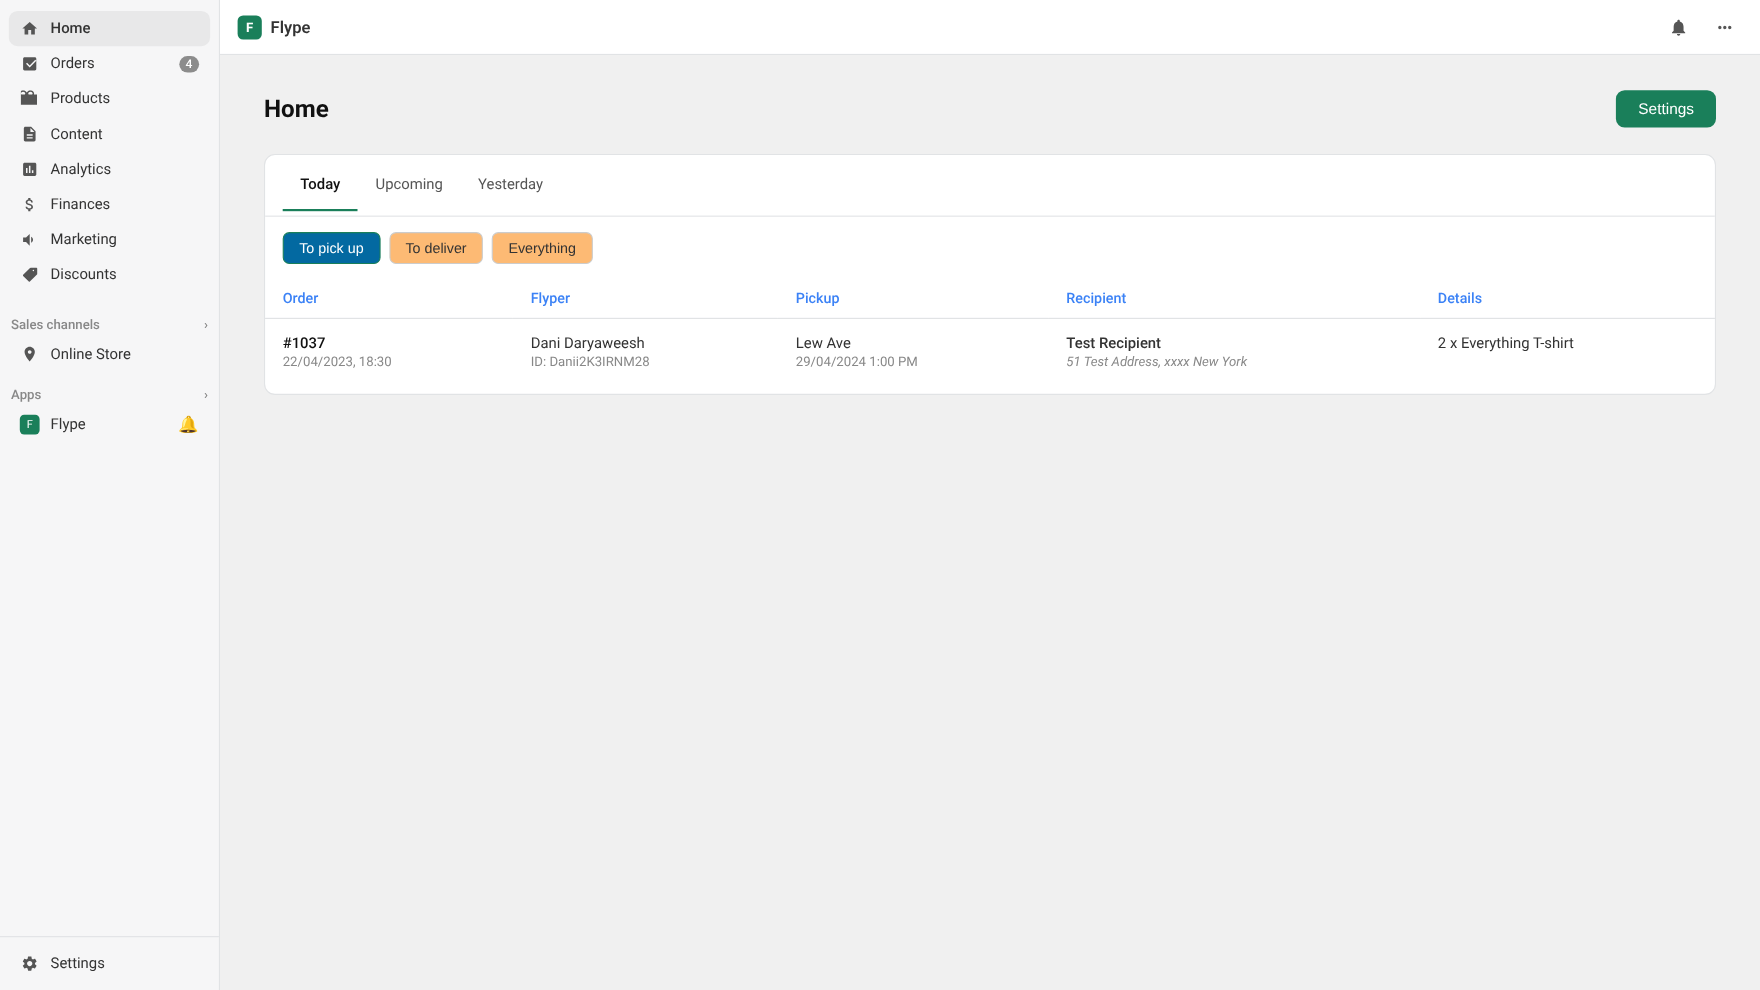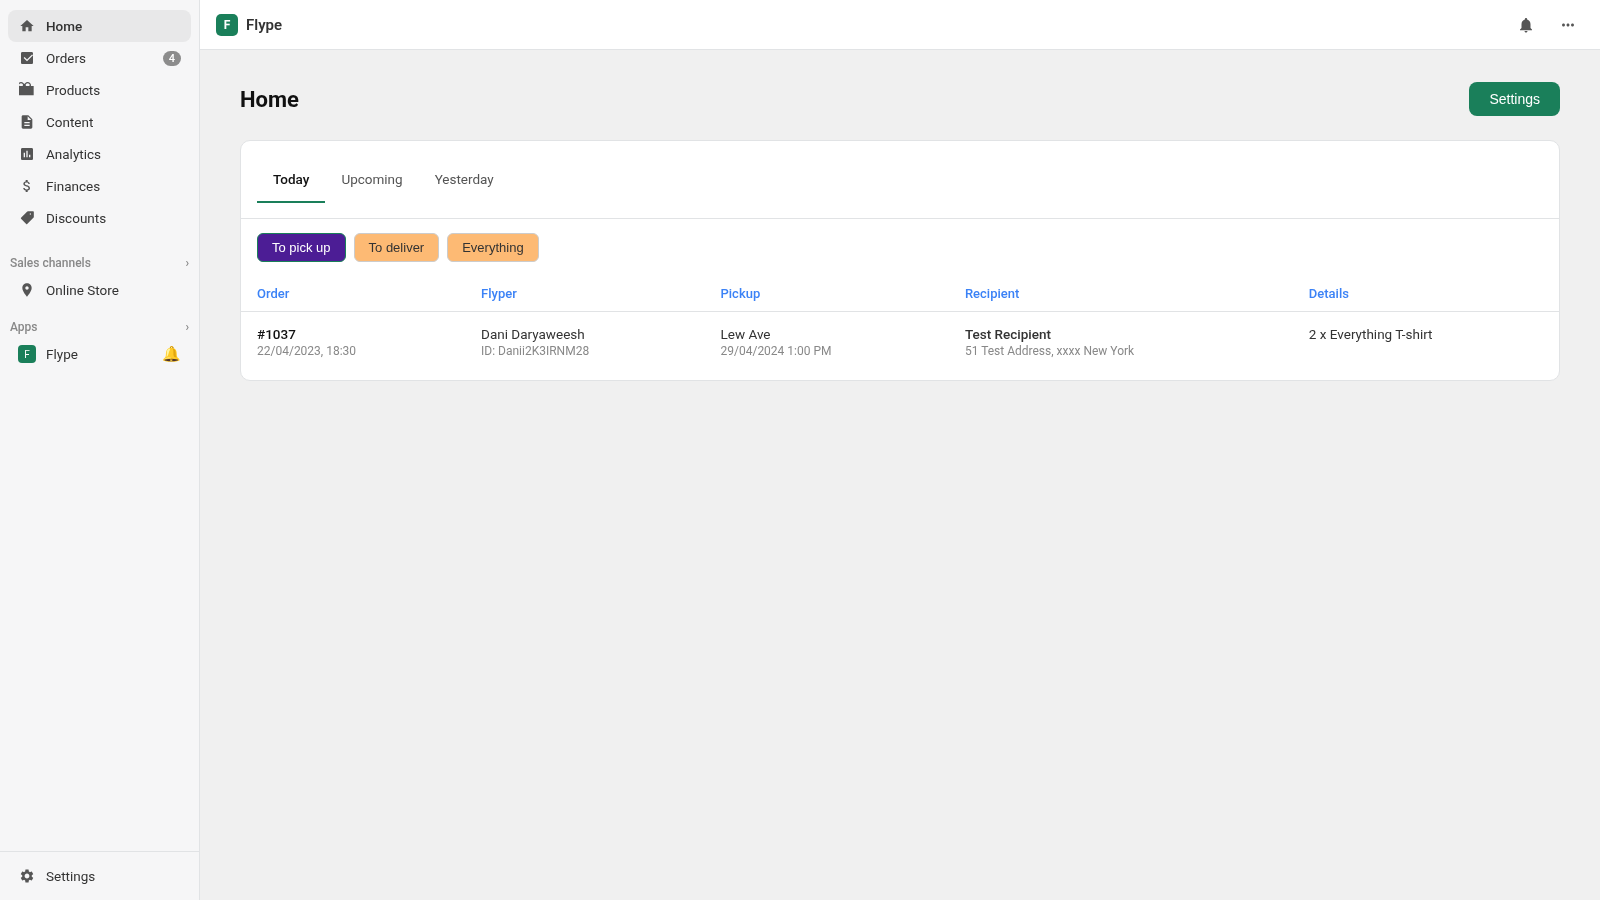--- a/index.html
+++ b/index.html
@@ -175,21 +175,21 @@
       background: white;
       border-radius: 10px;
       border: 1px solid #e1e3e5;
       overflow: hidden;
     }
 
     
     .tabs {
       display: flex;
       border-bottom: 1px solid #e1e3e5;
-      padding: 16px 16px;
+      padding: 5px 16px;
     }
     .tab {
       padding: 14px 16px;
       cursor: pointer;
       font-size: 13.5px;
       color: #555;
       border-bottom: 2px solid transparent;
       margin-bottom: -1px;
     }
     .tab.active {
@@ -207,21 +207,21 @@
     .filter-btn {
       padding: 6px 14px;
       border-radius: 6px;
       border: 1px solid #ccc;
       background: #fdba74;
       font-size: 13px;
       cursor: pointer;
       color: #333;
     }
     .filter-btn.active {
-      background: #4c1d95;
+      background: #0369a1;
       color: white;
       border-color: #1a7f5a;
     }
 
     
     .table-wrap {
       padding: 0 0 8px 0;
     }
     table {
       width: 100%;
@@ -261,20 +261,21 @@
       color: #888;
       margin-top: 2px;
     }
     .recipient-name {
       font-weight: 500;
     }
     .recipient-addr {
       font-size: 12px;
       color: #888;
       margin-top: 2px;
+      font-style: italic;
     }
 
     
     .app-item {
       display: flex;
       align-items: center;
       padding: 7px 10px;
       border-radius: 8px;
       cursor: pointer;
       color: #333;
@@ -344,20 +345,28 @@
       </span>
       <span>Analytics</span>
     </div>
     <div class="sidebar-item">
       <span class="icon">
         <svg width="16" height="16" viewBox="0 0 24 24" fill="currentColor">
             <path d="M11.8 10.9c-2.27-.59-3-1.2-3-2.15 0-1.09 1.01-1.85 2.7-1.85 1.78 0 2.44.85 2.5 2.1h2.21c-.07-1.72-1.12-3.3-3.21-3.81V3h-3v2.16c-1.94.42-3.5 1.68-3.5 3.61 0 2.31 1.91 3.46 4.7 4.13 2.5.6 3 1.48 3 2.41 0 .69-.49 1.79-2.7 1.79-2.06 0-2.87-.92-2.98-2.1h-2.2c.12 2.19 1.76 3.42 3.68 3.83V21h3v-2.15c1.95-.37 3.5-1.5 3.5-3.55 0-2.84-2.43-3.81-4.7-4.4z"></path>
           </svg>
       </span>
       <span>Finances</span>
+    </div>
+    <div class="sidebar-item">
+      <span class="icon">
+        <svg width="16" height="16" viewBox="0 0 24 24" fill="currentColor">
+            <path d="M3 9v6h4l5 5V4L7 9H3zm13.5 3c0-1.77-1.02-3.29-2.5-4.03v8.05c1.48-.73 2.5-2.25 2.5-4.02z"></path>
+          </svg>
+      </span>
+      <span>Marketing</span>
     </div>
     <div class="sidebar-item">
       <span class="icon">
         <svg width="16" height="16" viewBox="0 0 24 24" fill="currentColor">
             <path d="M12.79 2.04L3.04 11.79c-.39.39-.39 1.02 0 1.41l7.75 7.75c.39.39 1.02.39 1.41 0l9.75-9.75c.18-.19.3-.45.3-.71V3c0-.55-.45-1-1-1h-7.5c-.26 0-.52.11-.71.29l-.25.25zM17 7c-.55 0-1-.45-1-1s.45-1 1-1 1 .45 1 1-.45 1-1 1z"></path>
           </svg>
       </span>
       <span>Discounts</span>
     </div>
   </div>

